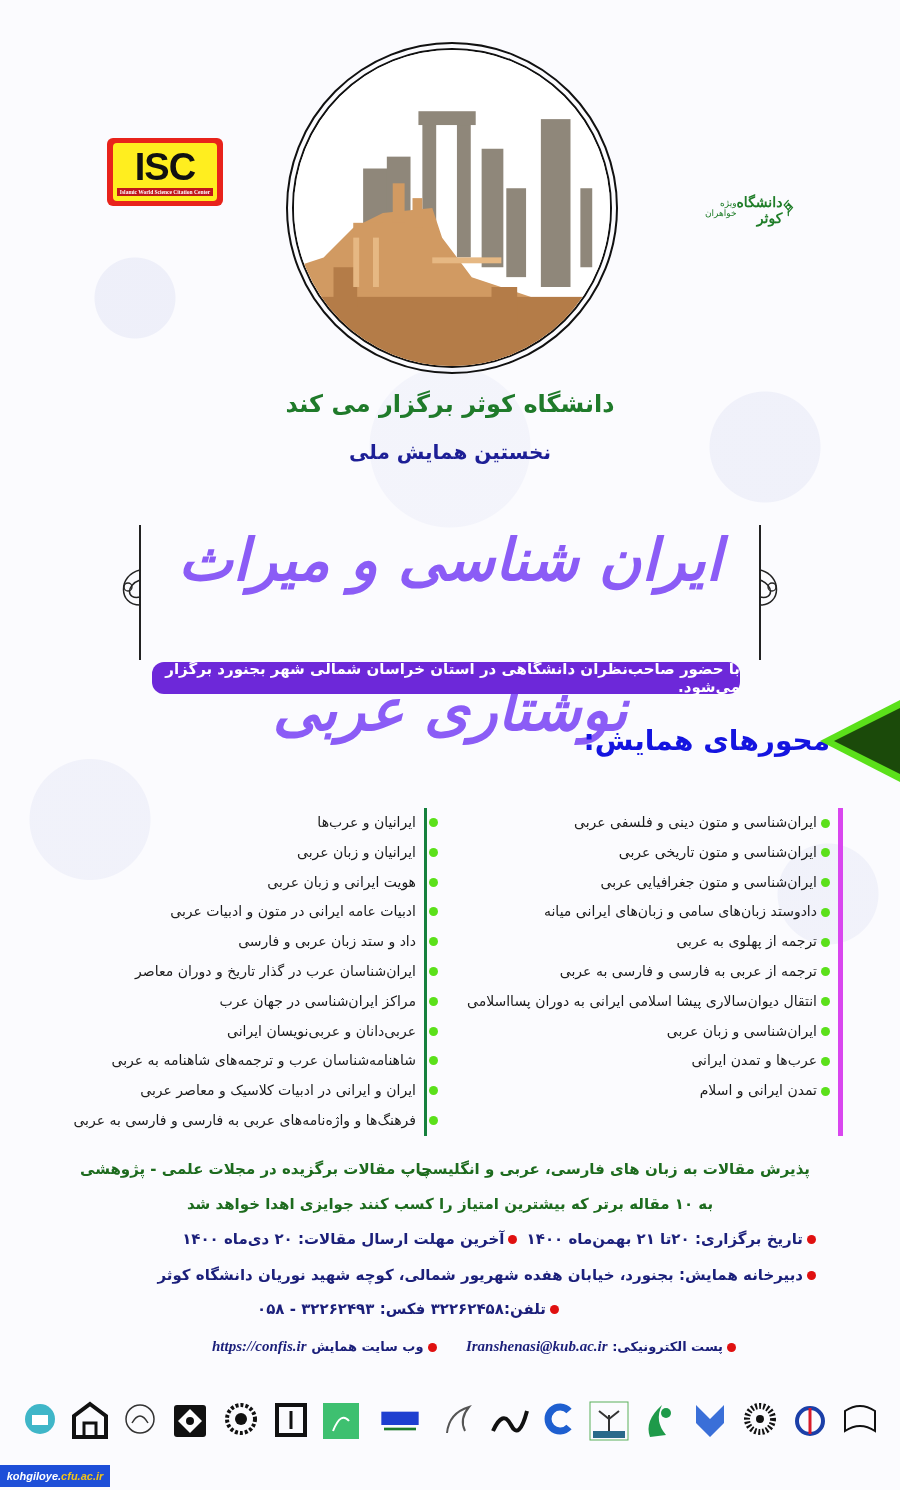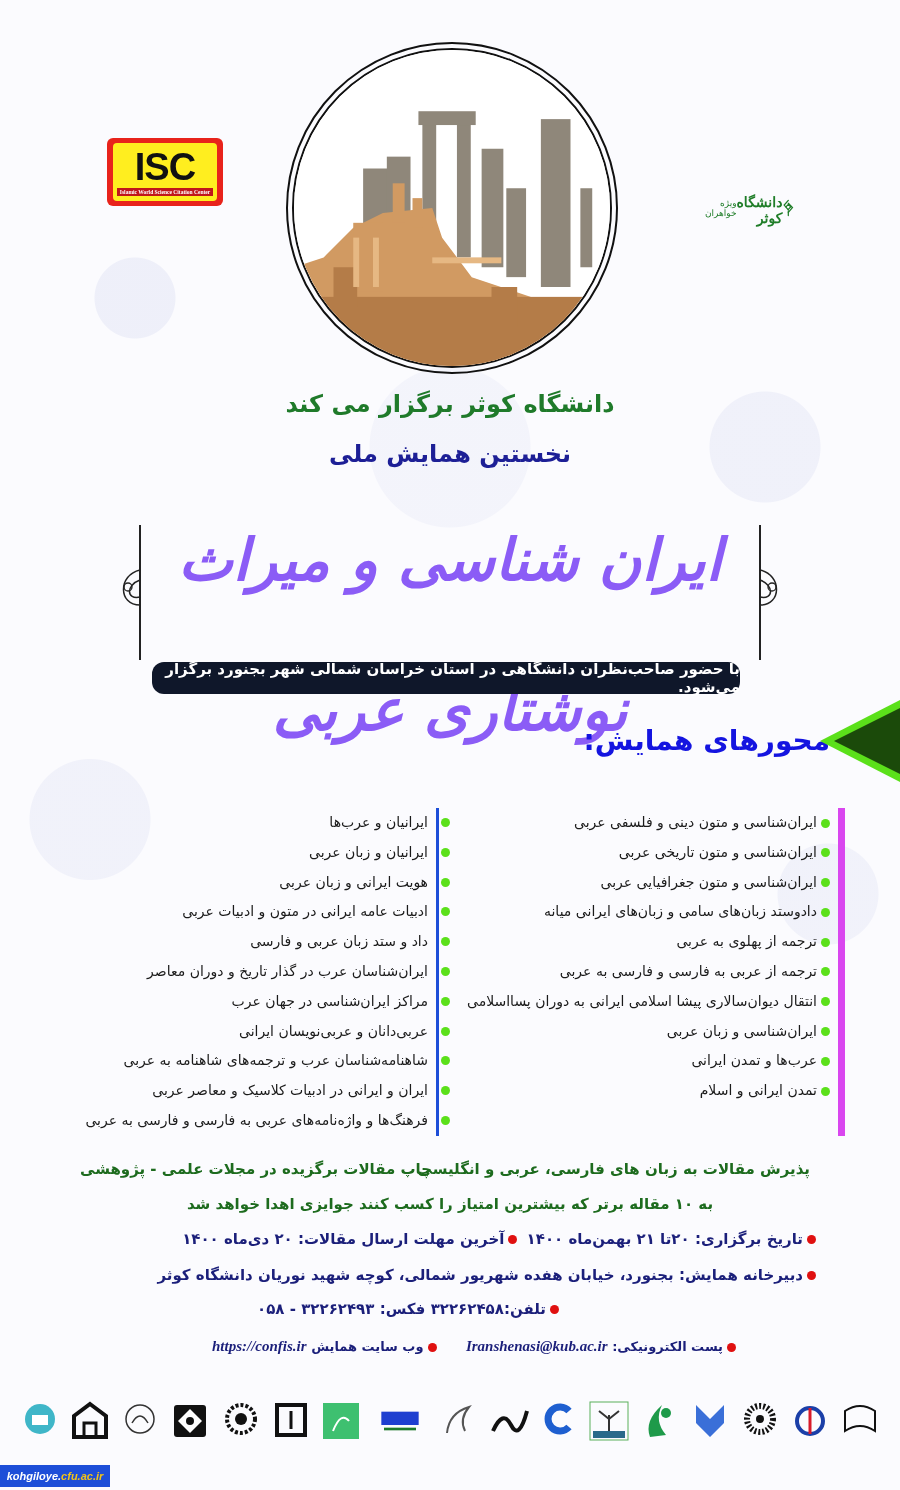--- a/index.html
+++ b/index.html
@@ -47,42 +47,42 @@
     border: 2px solid #111; box-sizing: border-box;
   }
   .circle-inner {
     left: 292px; top: 48px; width: 320px; height: 320px; border-radius: 50%;
     border: 2px solid #111; box-sizing: border-box; overflow: hidden;
     background: #ffffff;
   }
   .circle-inner svg { width: 100%; height: 100%; display: block; }
 
   .org-line { left: 0; width: 900px; top: 390px; text-align: center; color: #1f7a2a; font-weight: bold; font-size: 24px; }
-  .subtitle { left: 0; width: 900px; top: 440px; text-align: center; color: #1d1f96; font-weight: bold; font-size: 24px; }
+  .subtitle { left: 0; width: 900px; top: 440px; text-align: center; color: #1d1f96; font-weight: bold; font-size: 20px; }
   .main-title {
     left: 160px; width: 580px; top: 485px; height: 150px; text-align: center;
     color: #8b5cf6; font-family: "DejaVu Serif", serif; font-weight: bold; font-size: 58px;
     line-height: 150px; font-style: italic;
   }
   .ornament { top: 525px; width: 30px; height: 135px; }
   .ornament.left { left: 118px; }
   .ornament.right { left: 752px; }
 
   .banner {
-    left: 152px; top: 662px; width: 588px; height: 32px; background: #0f172a;
+    left: 152px; top: 662px; width: 588px; height: 32px; background: #6d28d9;
     border-radius: 12px; color: #fff; font-weight: bold; font-size: 15px;
     display: flex; align-items: center; justify-content: center;
   }
 
   .axes-title { right: 70px; top: 724px; color: #1414e0; font-weight: 900; font-size: 28px; }
   .arrow { left: 820px; top: 700px; width: 80px; height: 82px; }
 
   .col { top: 808px; width: 400px; }
-  .col.right { left: 440px; border-right: 7px solid #d946ef; padding-right: 8px; width: 390px; height: 328px; }
-  .col.left { left: 48px; border-right: 3px solid #1d4ed8; padding-right: 8px; width: 380px; height: 328px; }
+  .col.right { left: 440px; border-right: 5px solid #d946ef; padding-right: 8px; width: 390px; height: 328px; }
+  .col.left { left: 36px; border-right: 3px solid #15803d; padding-right: 8px; width: 380px; height: 328px; }
   .col ul { list-style: none; margin: 0; padding: 0; }
   .col li {
     height: 29.8px; line-height: 29.8px; font-size: 14px; color: #1a1a1a;
     position: relative; white-space: nowrap;
   }
   .bullet {
     display: inline-block; width: 9px; height: 9px; border-radius: 50%;
     background: #5be01a; margin-left: 4px; vertical-align: middle;
   }
   .col.left .bullet { position: absolute; right: -22px; top: 10px; }

